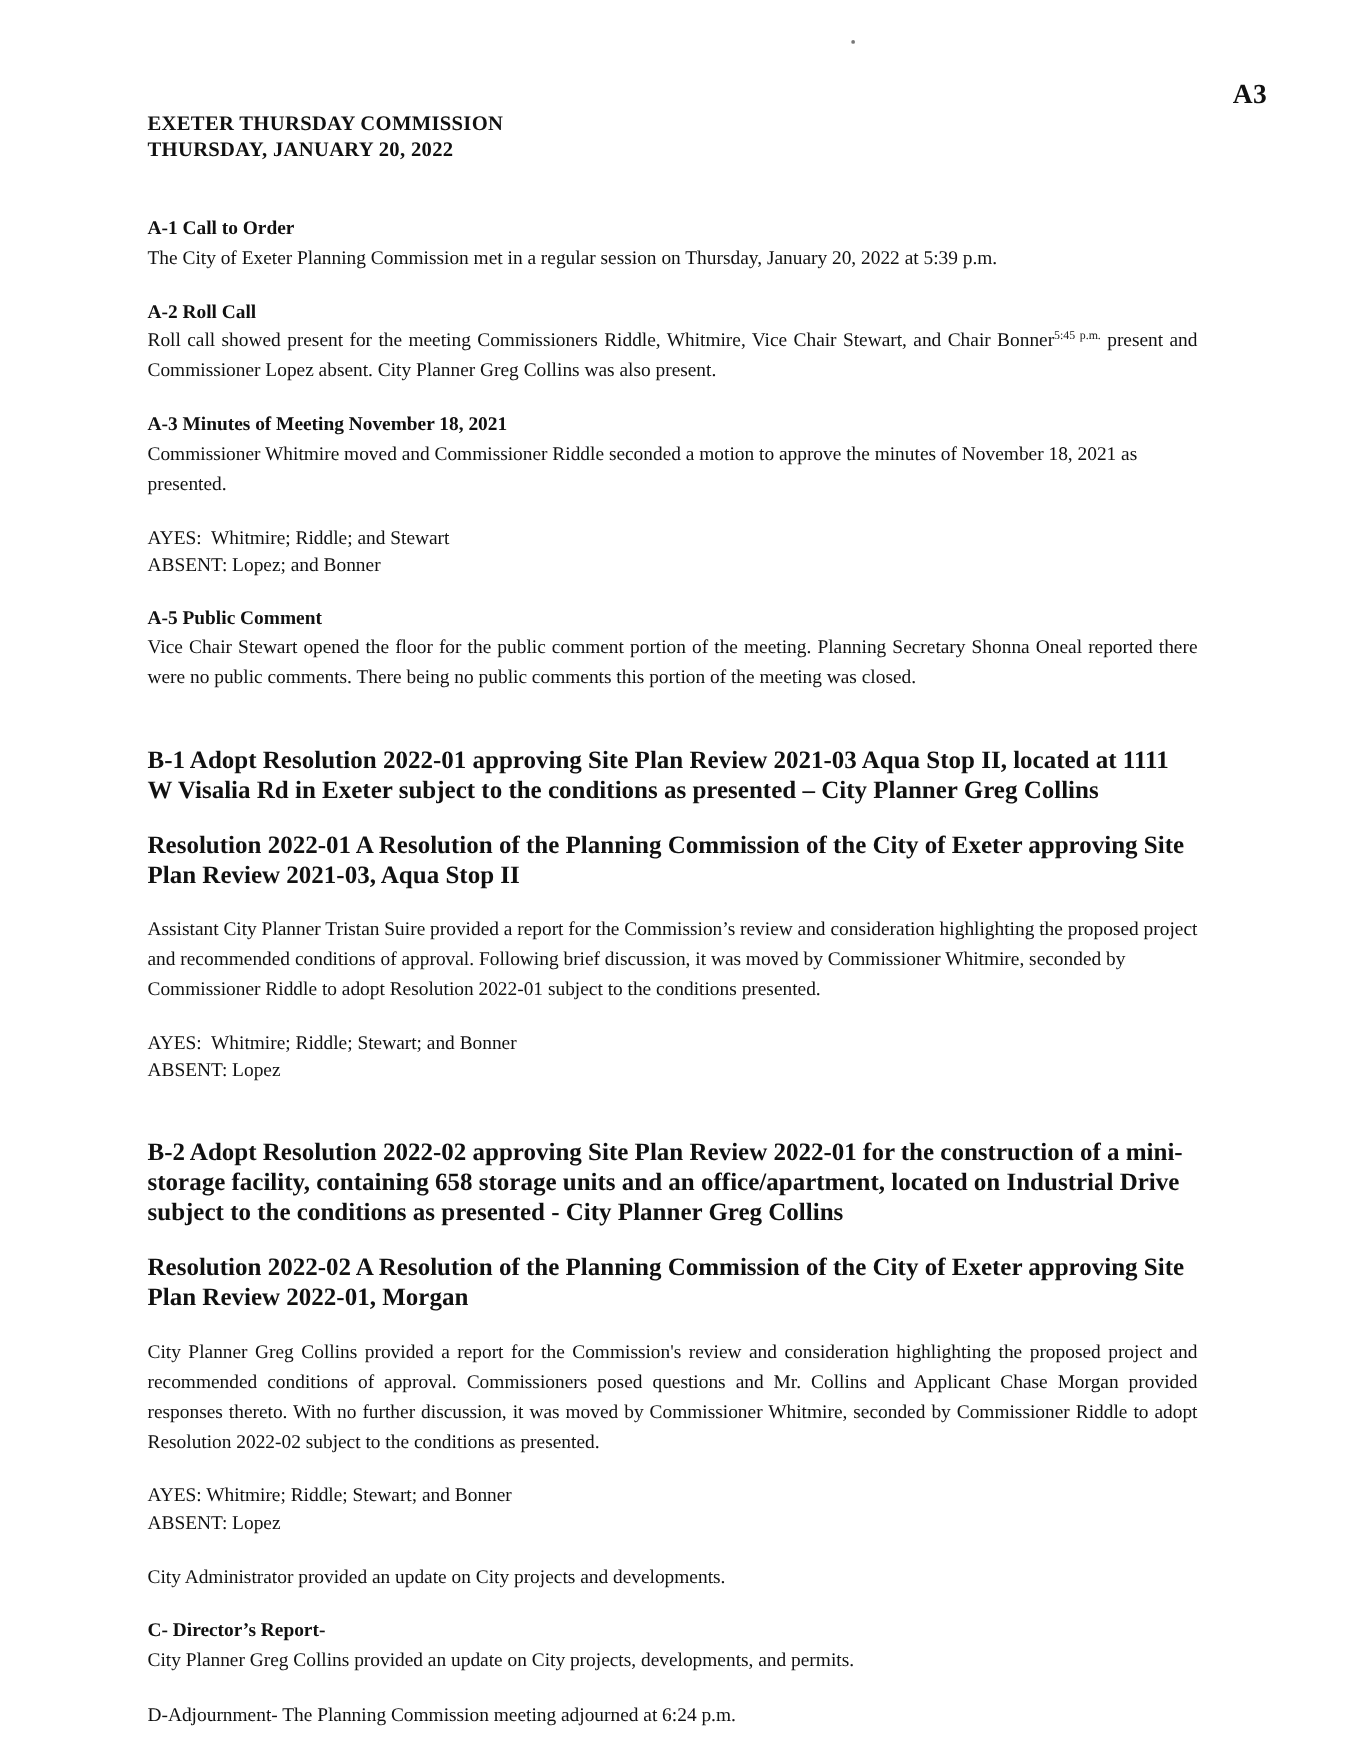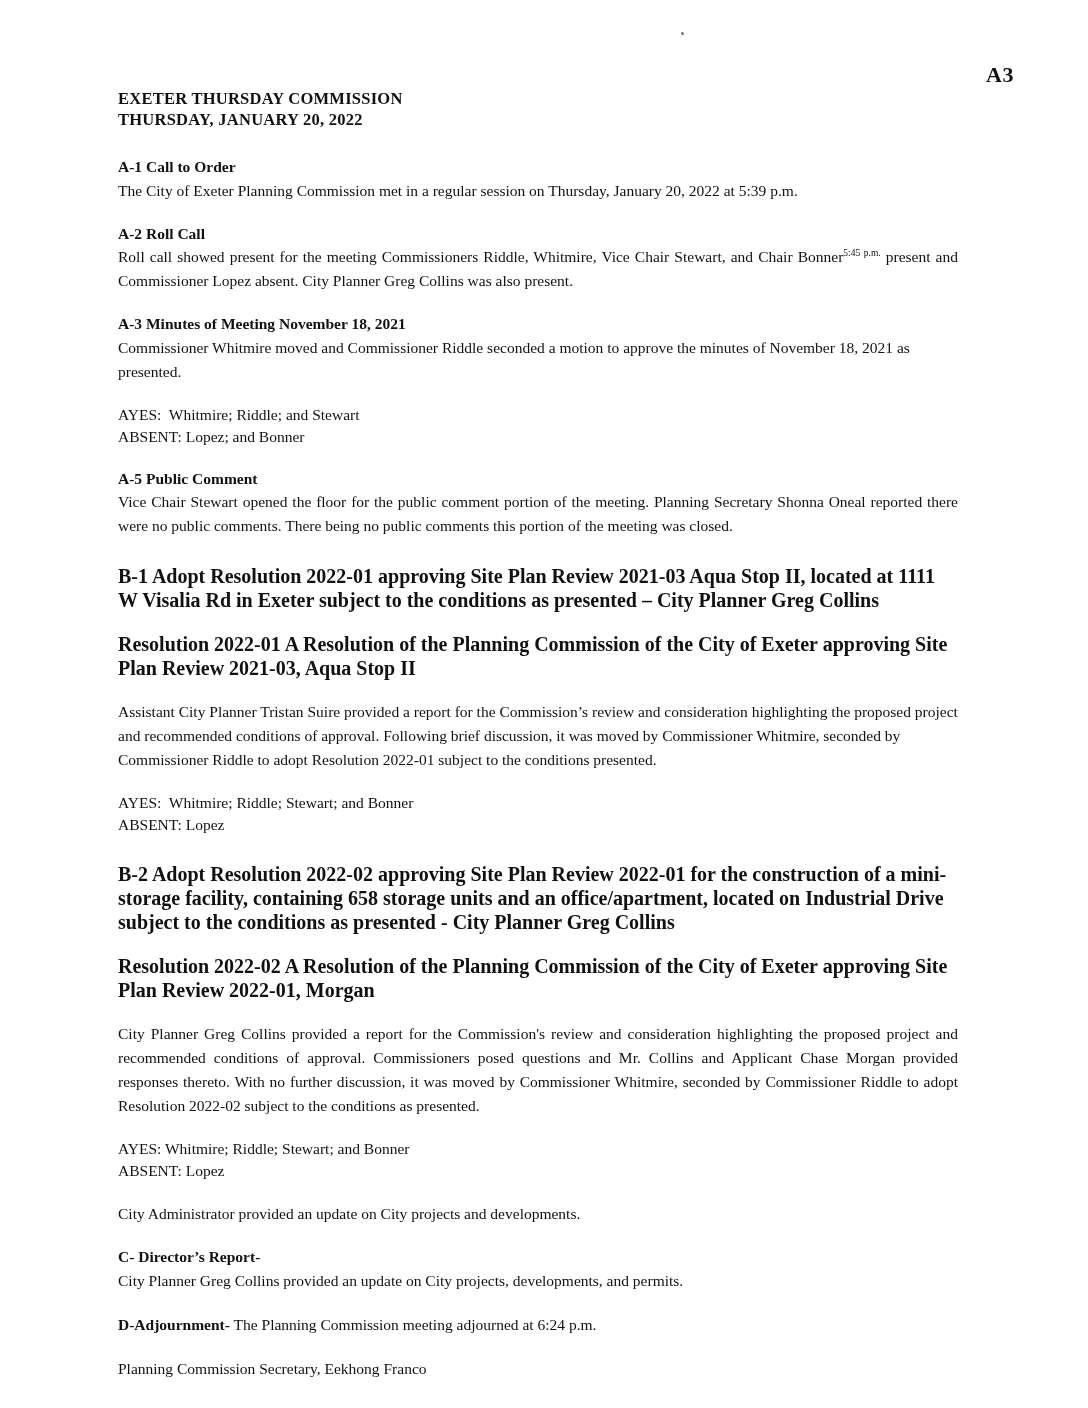--- a/index.html
+++ b/index.html
@@ -45,21 +45,21 @@
   .title-line {
     font-size: 16.5px;
     font-weight: bold;
     letter-spacing: 0.25px;
     line-height: 21px;
   }
   .blk {
     margin-top: 20px;
   }
   .blk.gap-lg {
-    margin-top: 26px;
+    margin-top: 42px;
   }
   .hd {
     font-size: 15.5px;
     font-weight: bold;
     line-height: 21.5px;
     margin-bottom: 1px;
   }
   .hd-wrap {
     font-size: 20px;
     font-weight: bold;
@@ -77,21 +77,21 @@
     line-height: 24px;
     text-align: left;
   }
   .vote-line {
     font-size: 15.5px;
     line-height: 22px;
     text-align: left;
     white-space: pre;
   }
   .inline-bold {
-    font-weight: bold;
+    font-weight: normal;
     text-align: right;
   }
   sup.ts {
     font-size: 9.5px;
     vertical-align: super;
     line-height: 0;
   }
 </style>
 </head>
 <body>

